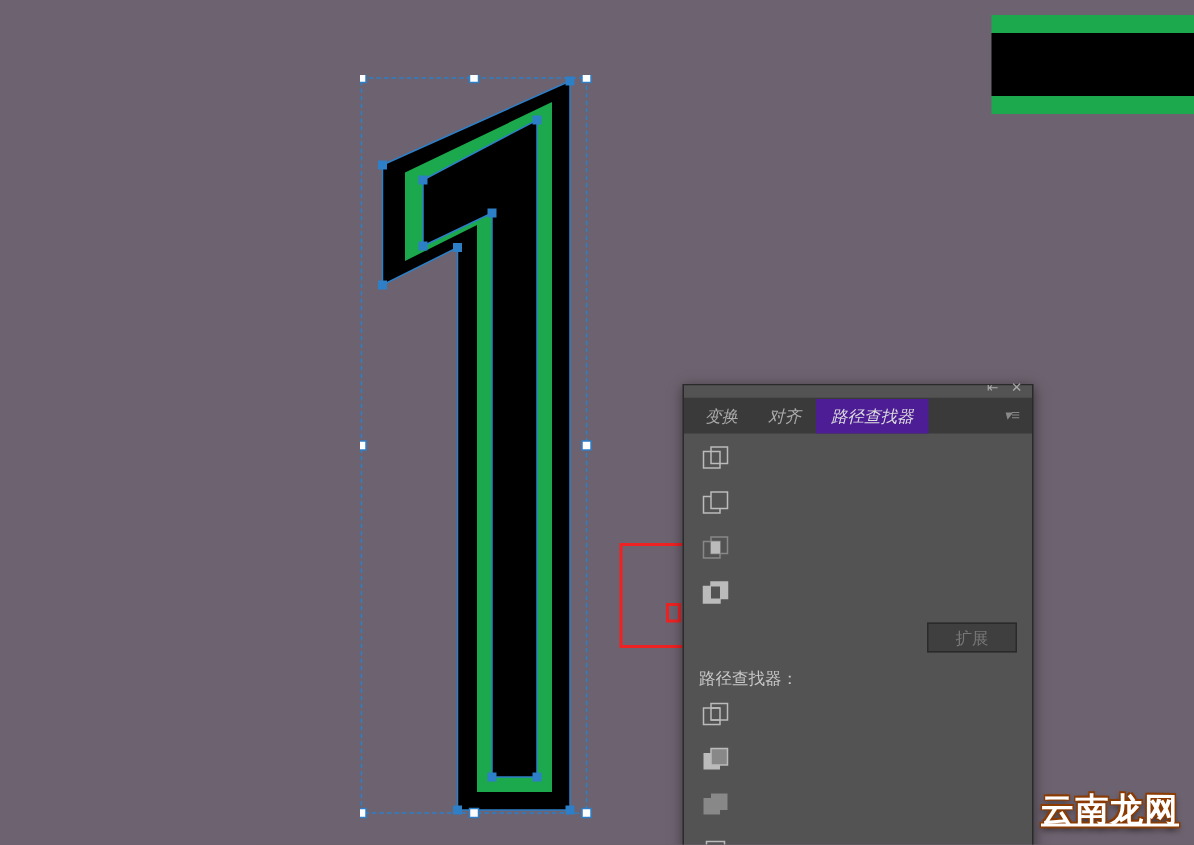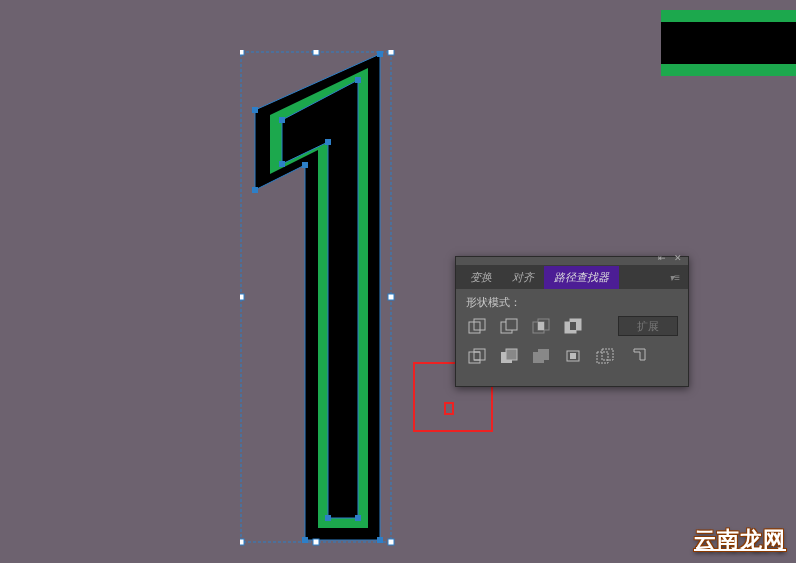--- a/index.html
+++ b/index.html
@@ -123,22 +123,22 @@
       padding: 6px 10px 10px 10px;
     }
     .panel-label {
       font-size: 11px;
       color: #c8c8c8;
       margin-bottom: 6px;
     }
     .icon-row {
       display: flex;
       gap: 10px;
-      align-items: center;
       margin-bottom: 10px;
+      flex-direction: column;
     }
     .mode-icon {
       width: 22px;
       height: 20px;
       display: flex;
       align-items: center;
       justify-content: center;
       cursor: pointer;
     }
     .mode-icon svg { display: block; }
@@ -229,21 +229,20 @@
         <span class="panel-control-btn">✕</span>
       </div>
     </div>
     <div class="panel-tabs">
       <div class="tab">变换</div>
       <div class="tab">对齐</div>
       <div class="tab active">路径查找器</div>
       <div class="panel-menu">▾≡</div>
     </div>
     <div class="panel-body">
-      <div class="panel-label">形状模式：</div>
       <div class="icon-row">
         <div class="mode-icon">
           <svg width="18" height="16">
               <rect x="1" y="4" width="11" height="11" fill="none" stroke="#bbb"></rect>
               <rect x="6" y="1" width="11" height="11" fill="none" stroke="#bbb"></rect>
             </svg>
         </div>
         <div class="mode-icon">
           <svg width="18" height="16">
               <rect x="1" y="4" width="11" height="11" fill="none" stroke="#bbb"></rect>
@@ -259,20 +258,21 @@
         </div>
         <div class="mode-icon">
           <svg width="18" height="16">
               <rect x="1" y="4" width="11" height="11" fill="#bbb" stroke="#bbb"></rect>
               <rect x="6" y="1" width="11" height="11" fill="#bbb" stroke="#bbb"></rect>
               <rect x="6" y="4" width="6" height="8" fill="#535353"></rect>
             </svg>
         </div>
         <div class="expand-btn">扩展</div>
       </div>
+      <div class="panel-label">路径查找器：</div>
       <div class="icon-row">
         <div class="mode-icon">
           <svg width="18" height="16">
               <rect x="1" y="4" width="11" height="11" fill="none" stroke="#bbb"></rect>
               <rect x="6" y="1" width="11" height="11" fill="none" stroke="#bbb"></rect>
               <line x1="6" y1="4" x2="12" y2="4" stroke="#bbb"></line>
               <line x1="6" y1="12" x2="12" y2="12" stroke="#bbb"></line>
             </svg>
         </div>
         <div class="mode-icon">

